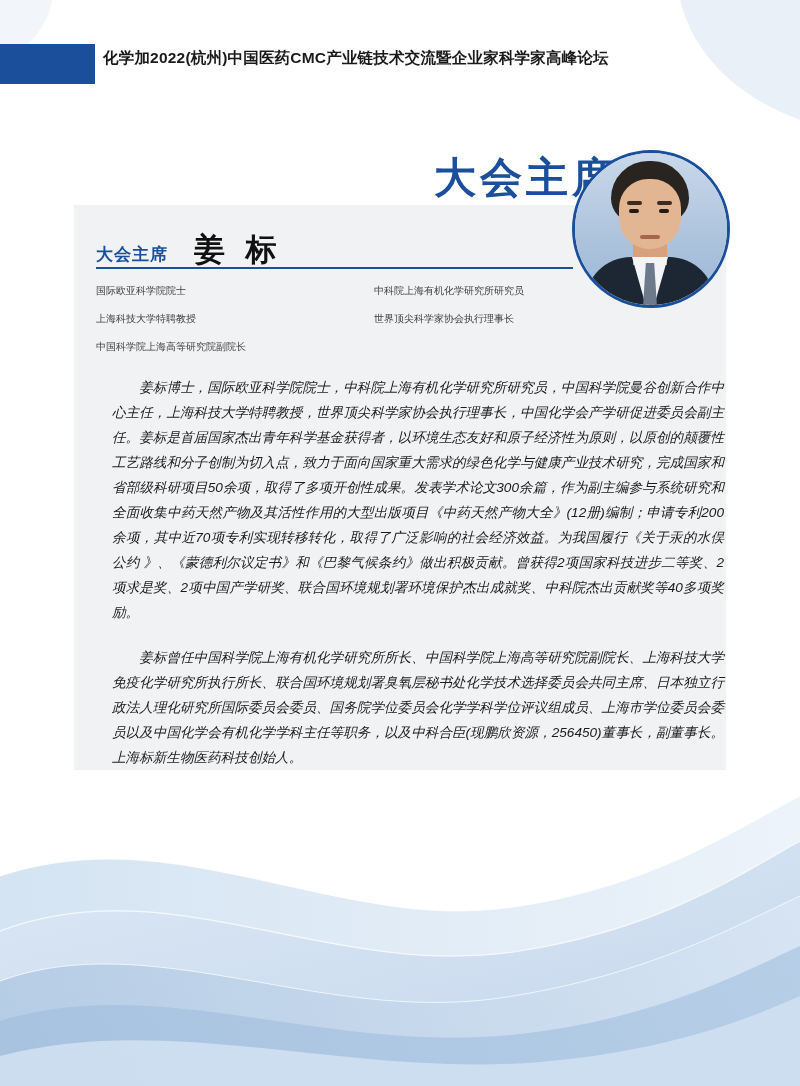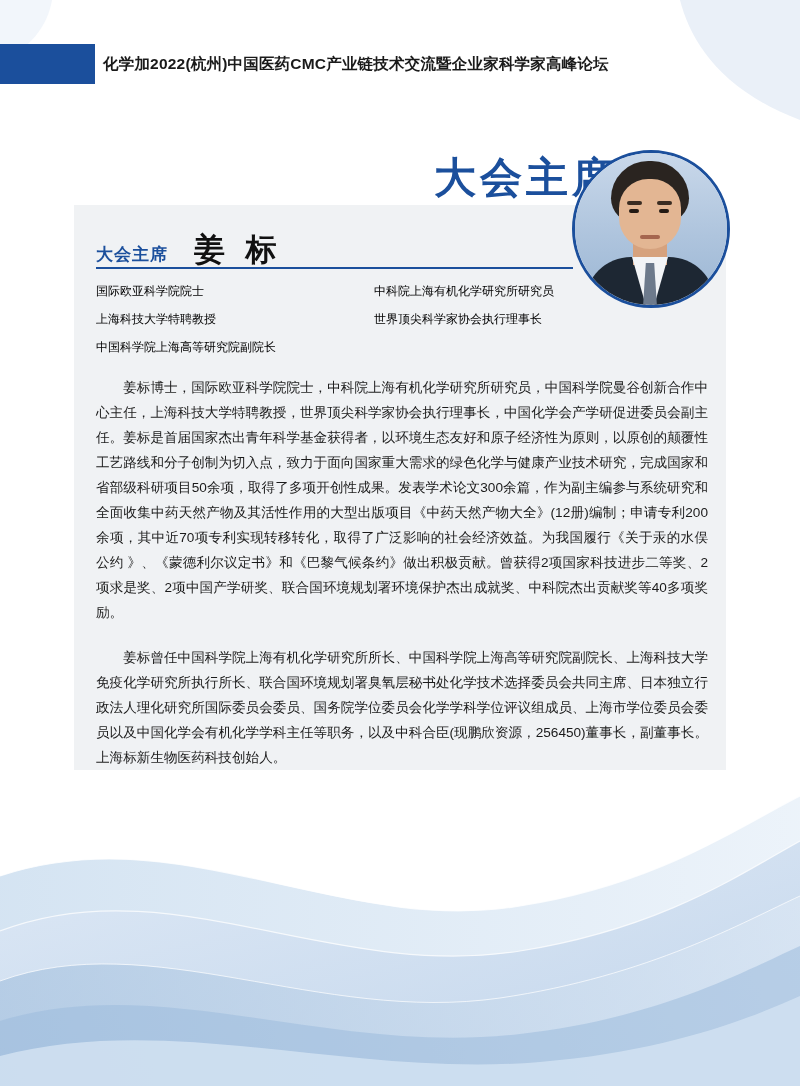--- a/index.html
+++ b/index.html
@@ -27,21 +27,21 @@
     position: absolute;
     left: 0;
     top: 0;
     width: 95px;
     height: 40px;
     background: #1b4f9c;
   }
   .header-title {
     position: absolute;
     left: 103px;
-    top: 10px;
+    top: 4px;
     font-size: 15.5px;
     font-weight: bold;
     color: #1a1a1a;
     letter-spacing: 0.2px;
     white-space: nowrap;
   }
 
   
   .big-title {
     position: absolute;
@@ -98,32 +98,33 @@
   .creds {
     position: absolute;
     left: 22px;
     top: 76px;
     width: 600px;
     display: grid;
     grid-template-columns: 278px auto;
     row-gap: 8px;
   }
   .cred {
-    font-size: 12px;
-    color: #000000;
+    font-size: 10px;
+    color: #404040;
     line-height: 20px;
     white-space: nowrap;
   }
 
   
   .bio {
     position: absolute;
-    left: 22px;
+    left: 38px;
     top: 170px;
     width: 612px;
+    font-style: italic;
   }
   .bio p {
     margin: 0 0 20px 0;
     font-size: 13.6px;
     line-height: 25px;
     color: #1a1a1a;
     text-align: justify;
     text-indent: 2em;
   }
 

